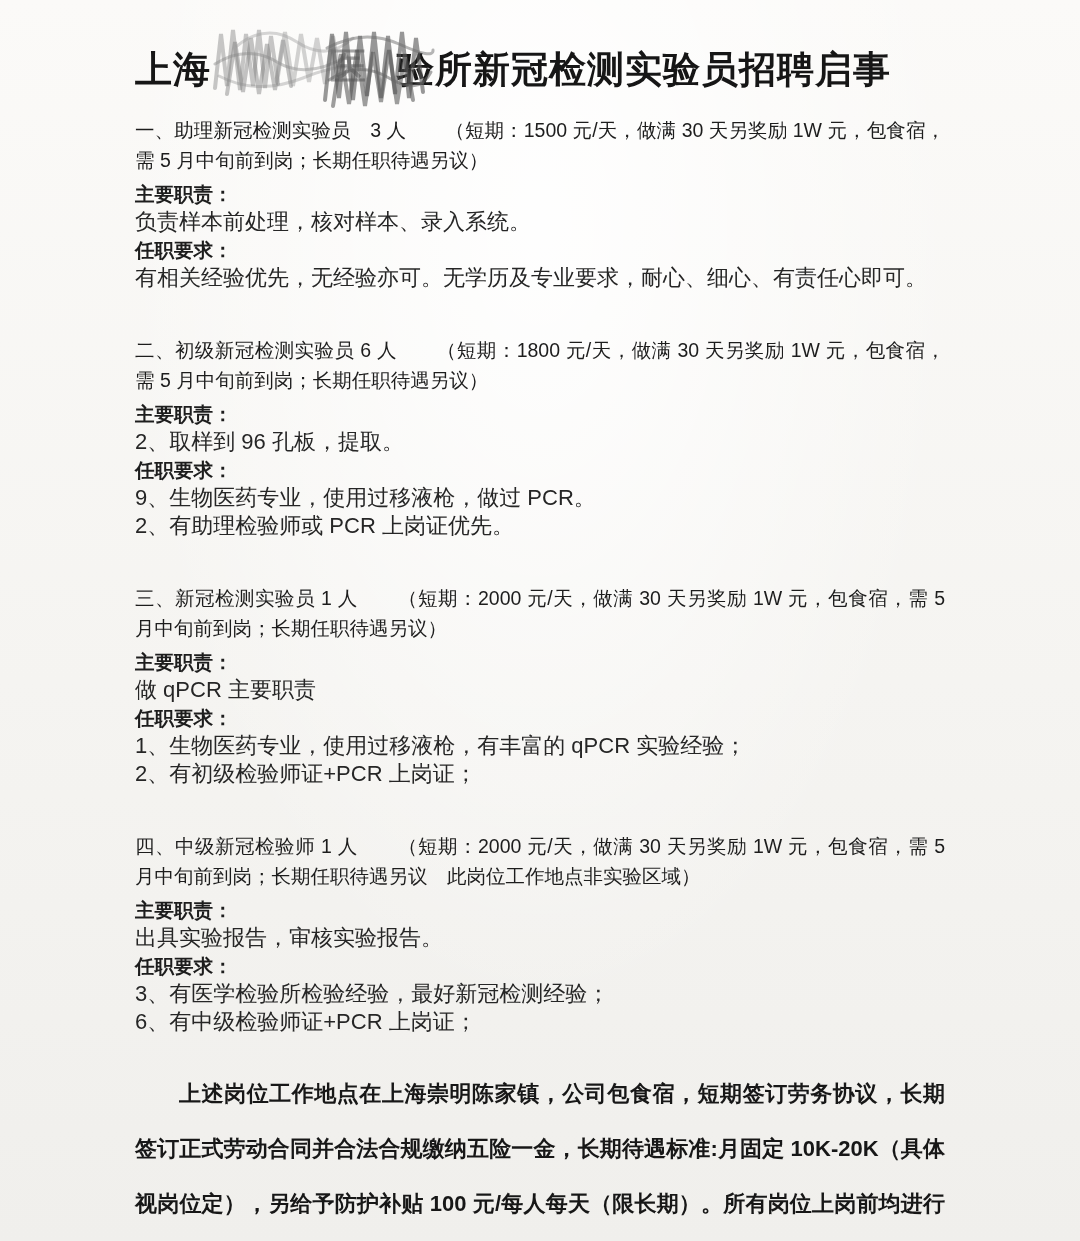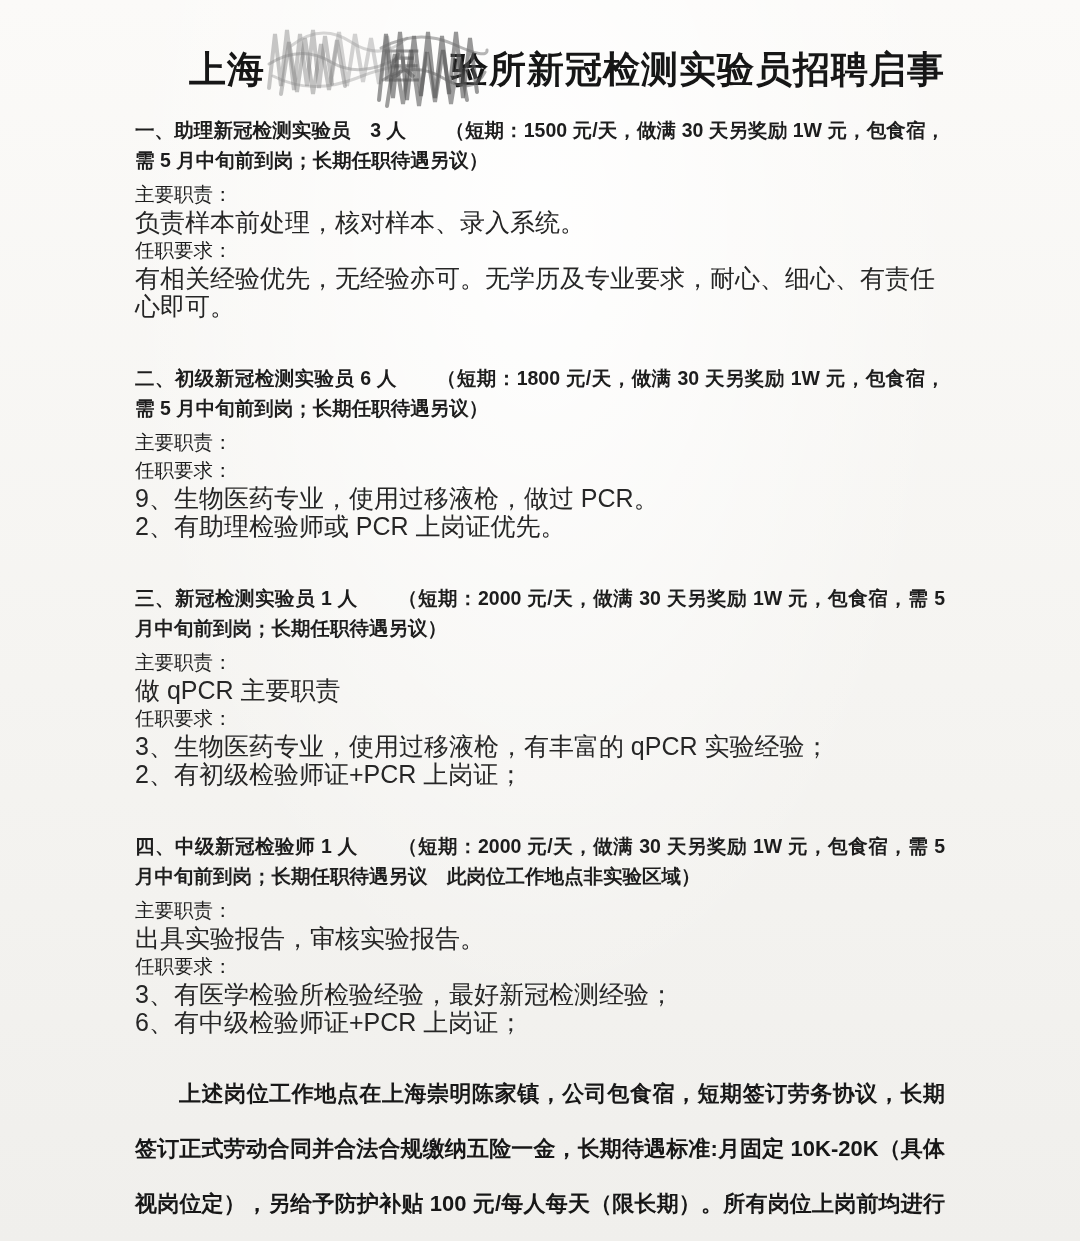--- a/index.html
+++ b/index.html
@@ -11,21 +11,21 @@
       linear-gradient(180deg,#fbfaf8 0%,#f5f4f1 55%,#f0efec 100%);
     overflow:hidden;
     font-family:"Liberation Sans","DejaVu Sans",sans-serif;
     color:#1d1d1d;
   }
   .content{padding:42px 135px 0 135px;}
   h1.title{
     margin:0 0 20px 0;
     font-size:37px;
     font-weight:bold;
-    text-align:right;
+    text-align:left;
     letter-spacing:1px;
     color:#161616;
     white-space:nowrap;
   }
   .redaction-wrap{
     position:relative;
     display:inline-block;
     width:186px;
     height:46px;
     vertical-align:-6px;
@@ -37,33 +37,33 @@
     opacity:.85;
     font-weight:bold;
   }
   .redaction-wrap svg{position:absolute;}
   .scrib1{left:-4px;top:-26px;}
   .scrib2{left:108px;top:-22px;}
   .sec{margin-top:43px;}
   .sec:first-of-type{margin-top:0;}
   .sec p{margin:0;}
   .sec .heading{
-    font-weight:bold;
+    font-weight:normal;
     font-size:19.5px;
     line-height:30px;
     margin-bottom:5px;
     text-align:justify;
   }
   .sec .label{
-    font-weight:normal;
+    font-weight:bold;
     font-size:19.5px;
     line-height:28px;
   }
   .sec .line{
-    font-size:25px;
+    font-size:22px;
     line-height:28px;
     color:#262626;
   }
   .footer-para{
     margin:30px 0 0 0;
     font-size:22px;
     font-weight:bold;
     line-height:55px;
     text-align:justify;
     text-indent:2em;
@@ -98,31 +98,32 @@
       <p class="heading">一、助理新冠检测实验员　3 人　　（短期：1500 元/天，做满 30 天另奖励 1W 元，包食宿，需 5 月中旬前到岗；长期任职待遇另议）</p>
       <p class="label">主要职责：</p>
       <p class="line">负责样本前处理，核对样本、录入系统。</p>
       <p class="label">任职要求：</p>
       <p class="line">有相关经验优先，无经验亦可。无学历及专业要求，耐心、细心、有责任心即可。</p>
     </section>
 
     <section class="sec">
       <p class="heading">二、初级新冠检测实验员 6 人　　（短期：1800 元/天，做满 30 天另奖励 1W 元，包食宿，需 5 月中旬前到岗；长期任职待遇另议）</p>
       <p class="label">主要职责：</p>
+      <p class="line">2、取样到 96 孔板，提取。</p>
       <p class="label">任职要求：</p>
       <p class="line">9、生物医药专业，使用过移液枪，做过 PCR。</p>
       <p class="line">2、有助理检验师或 PCR 上岗证优先。</p>
     </section>
 
     <section class="sec">
       <p class="heading">三、新冠检测实验员 1 人　　（短期：2000 元/天，做满 30 天另奖励 1W 元，包食宿，需 5 月中旬前到岗；长期任职待遇另议）</p>
       <p class="label">主要职责：</p>
       <p class="line">做 qPCR 主要职责</p>
       <p class="label">任职要求：</p>
-      <p class="line">3、生物医药专业，使用过移液枪，有丰富的 qPCR 实验经验；</p>
+      <p class="line">1、生物医药专业，使用过移液枪，有丰富的 qPCR 实验经验；</p>
       <p class="line">2、有初级检验师证+PCR 上岗证；</p>
     </section>
 
     <section class="sec">
       <p class="heading">四、中级新冠检验师 1 人　　（短期：2000 元/天，做满 30 天另奖励 1W 元，包食宿，需 5 月中旬前到岗；长期任职待遇另议　此岗位工作地点非实验区域）</p>
       <p class="label">主要职责：</p>
       <p class="line">出具实验报告，审核实验报告。</p>
       <p class="label">任职要求：</p>
       <p class="line">3、有医学检验所检验经验，最好新冠检测经验；</p>
       <p class="line">6、有中级检验师证+PCR 上岗证；</p>

